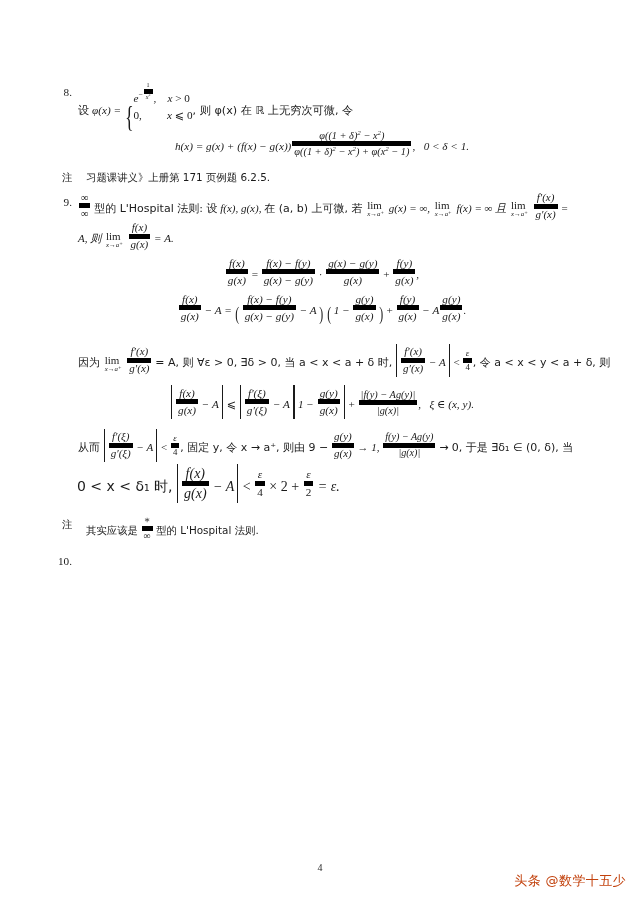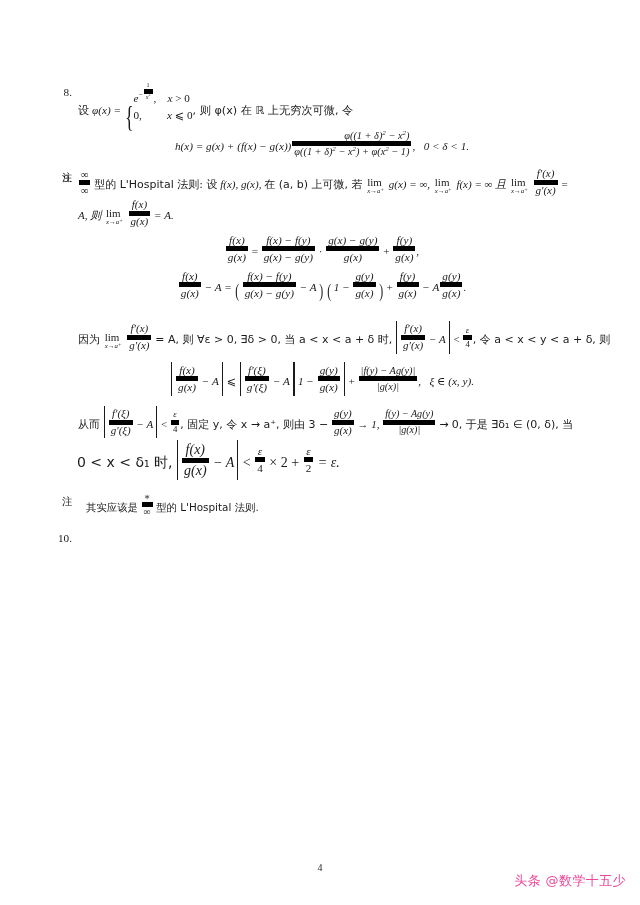--- a/index.html
+++ b/index.html
@@ -134,21 +134,21 @@
     text-align: center;
     font-size: 10px;
     color: #2b2b2b;
   }
   .watermark {
     position: absolute;
     right: 14px;
     top: 872px;
     font-family: "DejaVu Sans", "Liberation Sans", sans-serif;
     font-size: 13px;
-    color: #ec4899;
+    color: #c2410c;
     letter-spacing: 0.4px;
     white-space: nowrap;
   }
   .nowrap { white-space: nowrap; }
 </style>
 </head>
 <body>
 
 <div class="page">
   <div class="content">
@@ -163,30 +163,31 @@
             &nbsp;&nbsp;&nbsp;<span class="mi">x</span> <span class="mo">&gt;</span> <span class="mn">0</span>
           </span>
           <span style="display:block;">
             <span class="mn">0,</span>&nbsp;&nbsp;&nbsp;&nbsp;&nbsp;&nbsp;&nbsp;&nbsp;&nbsp;<span class="mi">x</span> <span class="mo">⩽</span> <span class="mn">0</span>
           </span>
         </span><span class="cn">, 则 φ(x) 在 ℝ 上无穷次可微, 令</span>
       </div>
     </div>
 
     <div class="display blk-8-line2">
-      <span class="mi">h(x) = g(x) + (f(x) − g(x))</span><span class="frac" style="font-size:0.92em; vertical-align:-0.50em;text-align:right;">
+      <span class="mi">h(x) = g(x) + (f(x) − g(x))</span><span class="frac" style="font-size:0.92em; vertical-align:-0.50em;">
         <span class="num mi">φ((1 + δ)<span class="sup">2</span> − x<span class="sup">2</span>)</span>
         <span class="den mi">φ((1 + δ)<span class="sup">2</span> − x<span class="sup">2</span>) + φ(x<span class="sup">2</span> − 1)</span>
       </span><span class="mo">,</span>
       &nbsp;&nbsp;<span class="mi">0 &lt; δ &lt; 1.</span>
     </div>
 
     <div class="note" style="margin-top:10px;">
       <span class="marker cn">注</span>
       <div class="body">
+        <div class="cn">习题课讲义》上册第 171 页例题 6.2.5.</div>
       </div>
     </div>
 
     <div class="item" style="margin-top:4px;">
       <span class="marker">9.</span>
       <div class="body">
 
         <div class="nowrap" style="font-size:11px;">
           <span class="frac" style="font-size:0.95em;">
             <span class="num mo">∞</span>
@@ -346,21 +347,21 @@
         <span class="frac">
           <span class="num mi">f′(ξ)</span>
           <span class="den mi">g′(ξ)</span>
         </span>
         <span class="mi">− A</span>
       </span>
       <span class="mo">&lt;</span>
       <span class="frac small">
         <span class="num mi">ε</span>
         <span class="den mn">4</span>
-      </span><span class="cn">, 固定 y, 令 x → a⁺, 则由 3 −</span>
+      </span><span class="cn">, 固定 y, 令 x → a⁺, 则由 9 −</span>
       <span class="frac">
         <span class="num mi">g(y)</span>
         <span class="den mi">g(x)</span>
       </span>
       <span class="mi">→ 1,</span>
       <span class="frac" style="font-size:0.92em;">
         <span class="num mi">f(y) − Ag(y)</span>
         <span class="den mi">|g(x)|</span>
       </span>
       <span class="cn">→ 0, 于是 ∃δ₁ ∈ (0, δ), 当</span>

